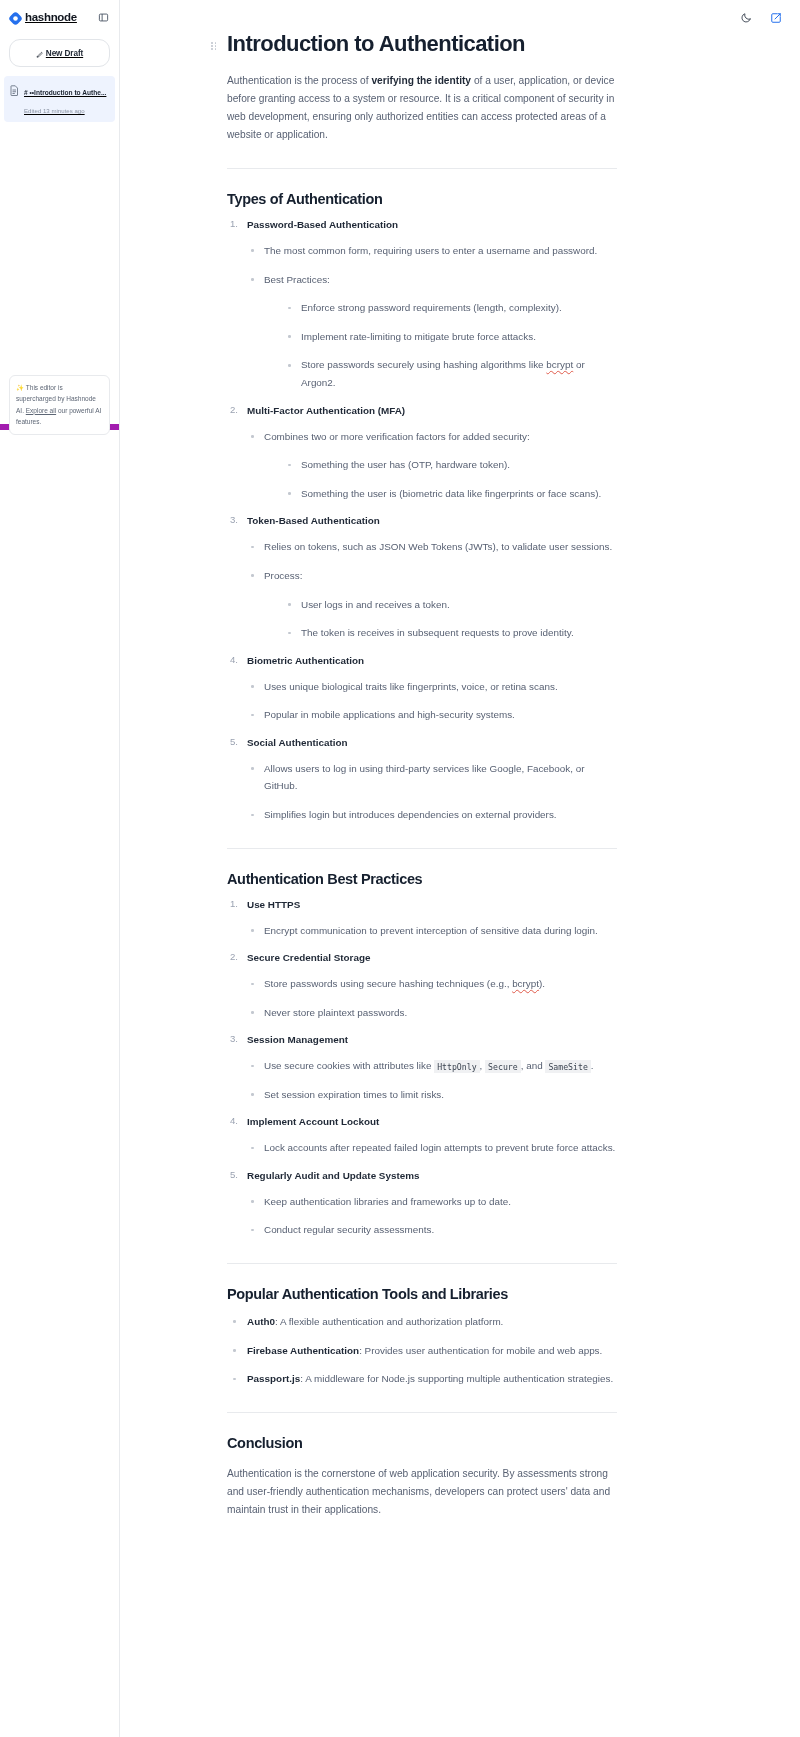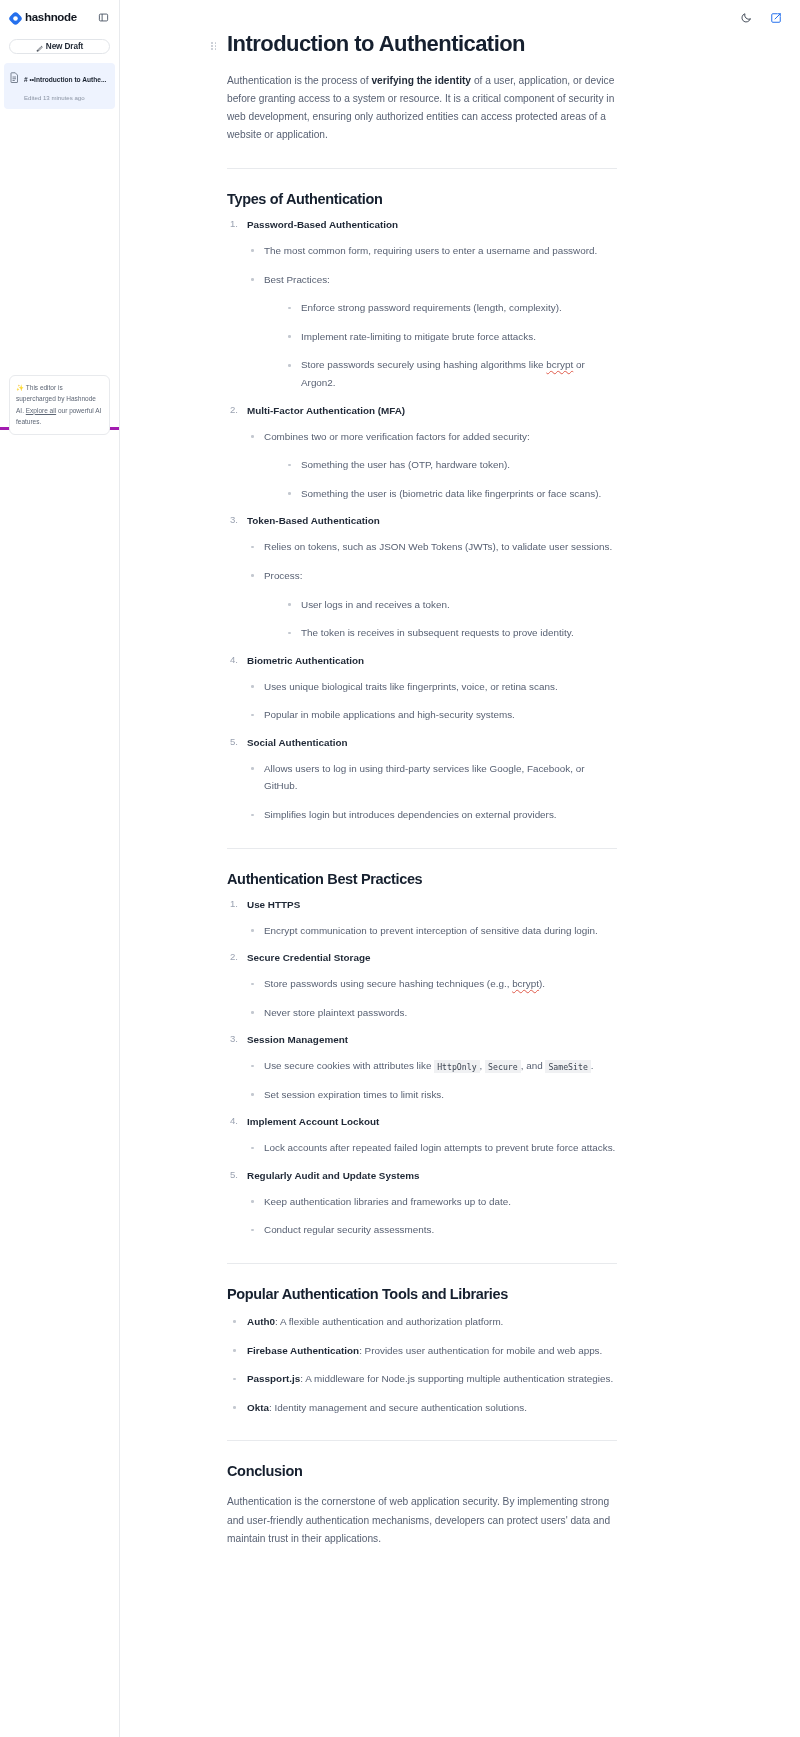--- a/index.html
+++ b/index.html
@@ -16,22 +16,23 @@
   .sidebar {
     width: 120px;
     min-width: 120px;
     height: 1737px;
     background: #ffffff;
     border-right: 1px solid #e8eaed;
     position: relative;
   }
   .sidebar-inner {
     height: 430px;
-    border-bottom: 3px solid #a21caf;
-    position: relative;
+    border-bottom: 6px solid #a21caf;
+    position: relative;
+    text-decoration: underline;
   }
   .brand-row {
     display: flex;
     align-items: center;
     justify-content: space-between;
     padding: 10px 9px 8px 9px;
   }
   .brand {
     display: flex;
     align-items: center;
@@ -45,21 +46,21 @@
     letter-spacing: -0.3px;
   }
   .panel-toggle {
     width: 14px; height: 14px;
     display: flex; align-items: center; justify-content: center;
     cursor: pointer;
   }
 
   .new-draft-btn {
     margin: 7px 9px 0 9px;
-    height: 15px;
+    height: 28px;
     border: 1px solid #e2e5e9;
     border-radius: 11px;
     background: #fff;
     display: flex;
     align-items: center;
     justify-content: center;
     gap: 3px;
     cursor: pointer;
   }
   .new-draft-btn .lbl {
@@ -480,22 +481,21 @@
 
     </ol>
 
     <hr class="hr">
 
     <h2 class="sec">Popular Authentication Tools and Libraries</h2>
     <ul class="plain">
       <li><b>Auth0</b><span>: A flexible authentication and authorization platform.</span></li>
       <li><b>Firebase Authentication</b><span>: Provides user authentication for mobile and web apps.</span></li>
       <li><b>Passport.js</b><span>: A middleware for Node.js supporting multiple authentication strategies.</span></li>
-      <li><b>Okta</b><span>: Identity management and secure authentication solutions.</span></li>
     </ul>
 
     <hr class="hr">
 
     <h2 class="sec">Conclusion</h2>
-    <p class="para">Authentication is the cornerstone of web application security. By implementing strong and user-friendly authentication mechanisms, developers can protect users' data and maintain trust in their applications.</p>
+    <p class="para">Authentication is the cornerstone of web application security. By assessments strong and user-friendly authentication mechanisms, developers can protect users' data and maintain trust in their applications.</p>
 
   </div>
 </main>
 
 </body></html>

